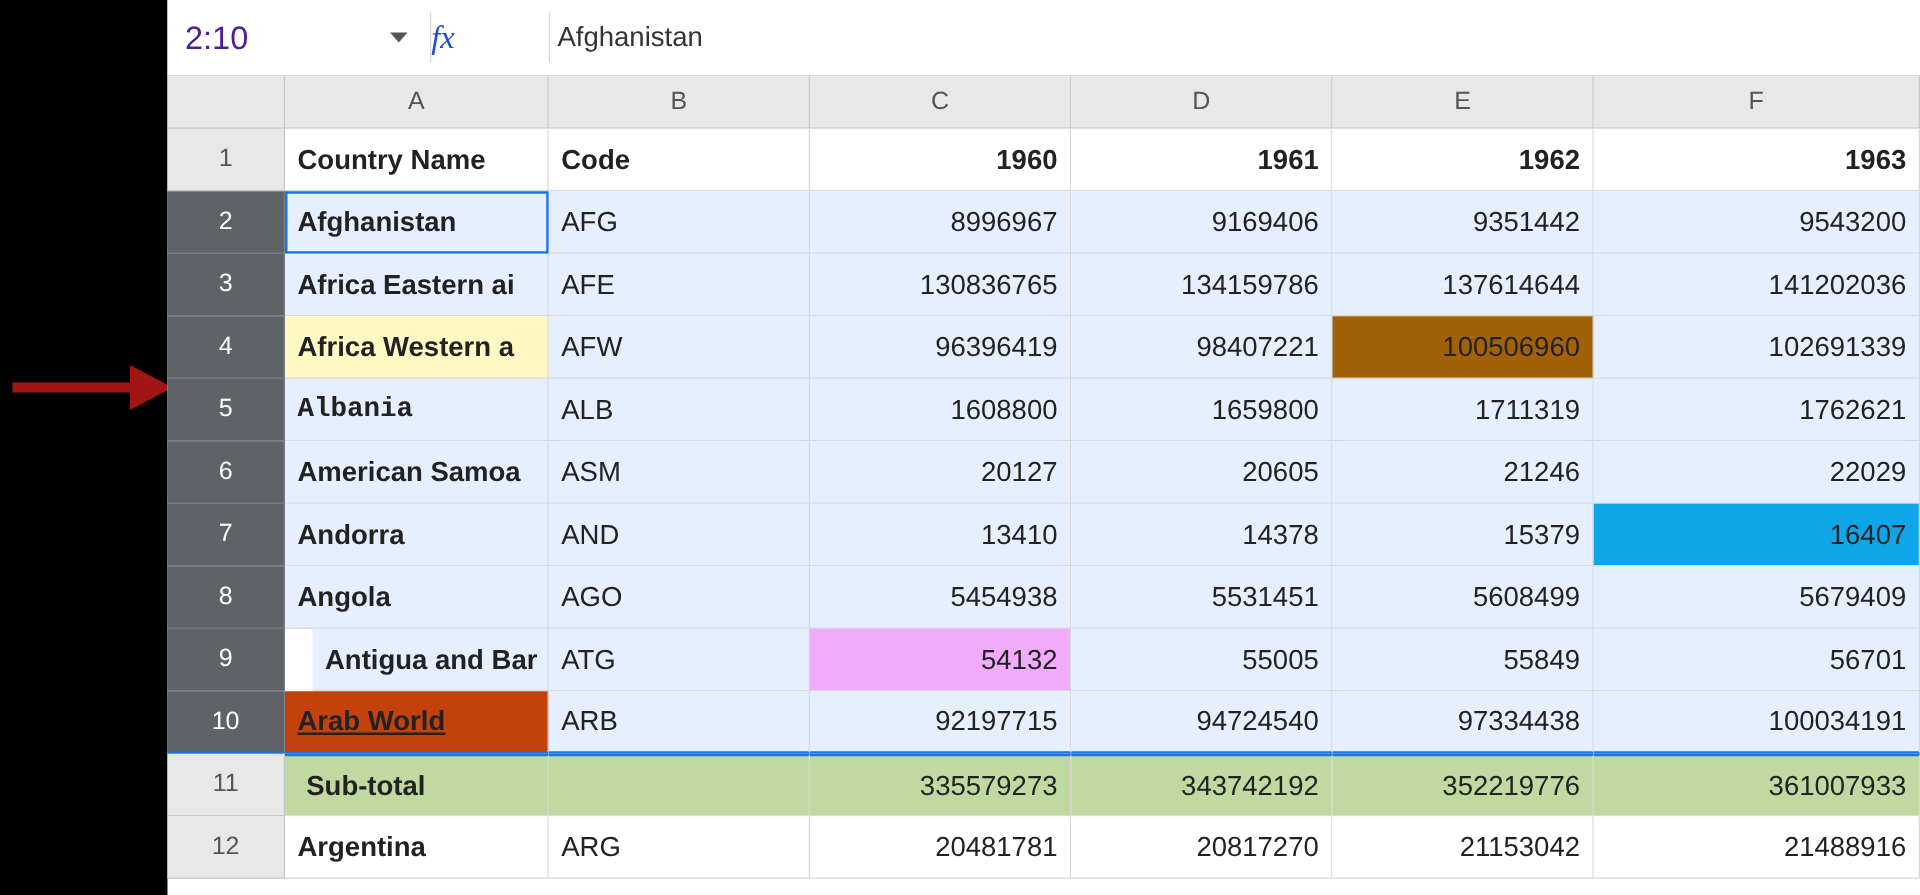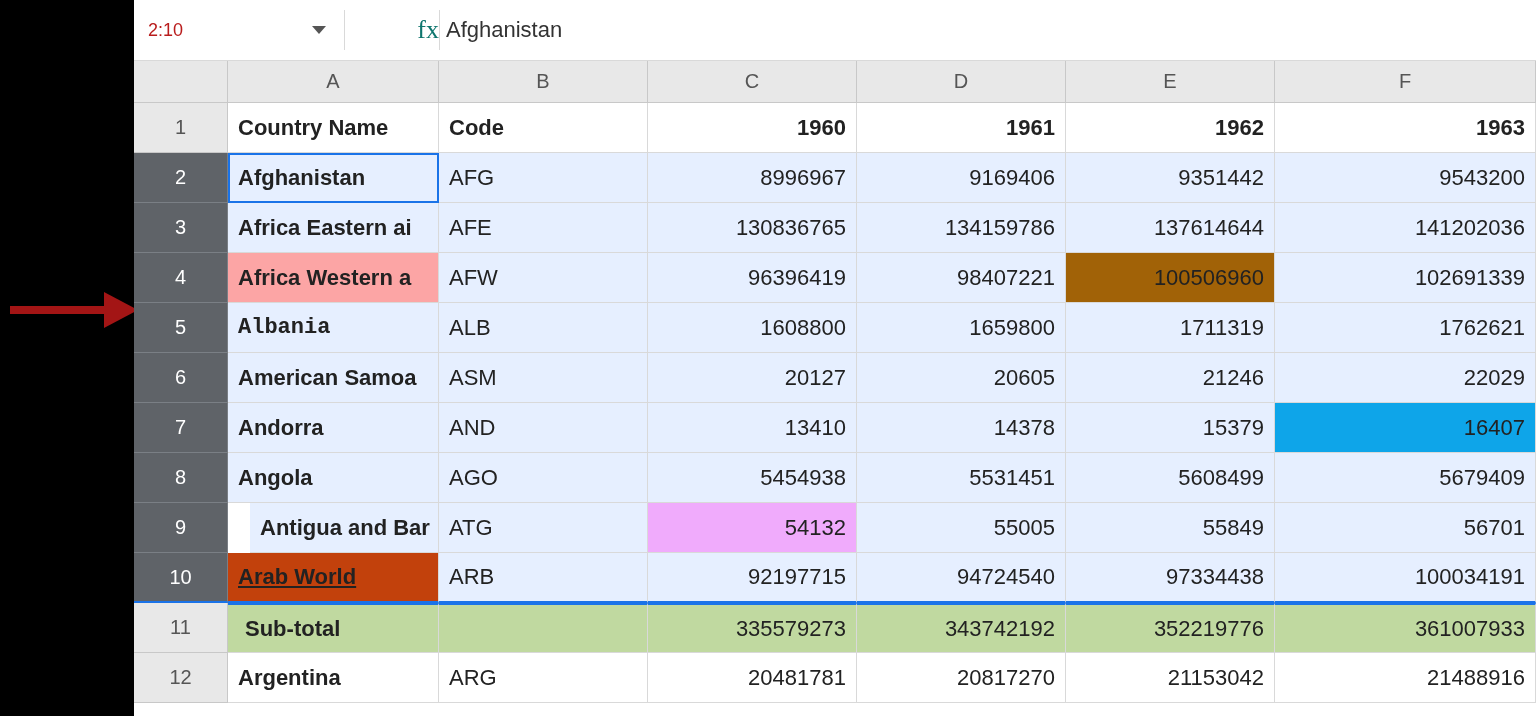--- a/index.html
+++ b/index.html
@@ -49,39 +49,40 @@
   }
   .namebox {
     width: 210px;
     height: 100%;
     display: flex;
     align-items: center;
     padding-left: 14px;
     box-sizing: border-box;
     position: relative;
   }
-  .namebox-text { font-size: 18px; color: #b91c1c; }
+  .namebox-text { font-size: 26px; color: #4c1d95; }
   .namebox-arrow {
     position: absolute;
     right: 18px;
     top: 26px;
     width: 0; height: 0;
     border-left: 7px solid transparent;
     border-right: 7px solid transparent;
     border-top: 8px solid #555;
   }
   .fbar-divider {
     width: 1px; height: 40px; background: #d9d9d9;
   }
   .fx {
     width: 94px;
-    text-align: right;
+    text-align: left;
+    font-style: italic;
     font-family: "Times New Roman", serif;
     font-size: 26px;
-    color: #0f766e;
+    color: #1d4ed8;
   }
   .formula-input {
     flex: 1;
     font-size: 22px;
     color: #333;
     padding-left: 6px;
   }
 
   
   .grid {
@@ -186,21 +187,21 @@
         <div class="cell num" style="background: rgb(230, 239, 255);">9351442</div>
         <div class="cell num" style="background: rgb(230, 239, 255);">9543200</div>
         <div class="rowhead sel">3</div>
         <div class="cell bold trunc __rowtag" style="background: rgb(230, 239, 255);">Africa Eastern ai</div>
         <div class="cell" style="background: rgb(230, 239, 255);">AFE</div>
         <div class="cell num" style="background: rgb(230, 239, 255);">130836765</div>
         <div class="cell num" style="background: rgb(230, 239, 255);">134159786</div>
         <div class="cell num" style="background: rgb(230, 239, 255);">137614644</div>
         <div class="cell num" style="background: rgb(230, 239, 255);">141202036</div>
         <div class="rowhead sel">4</div>
-        <div class="cell bold trunc __rowtag" style="background: #fca5a5;">Africa Western a</div>
+        <div class="cell bold trunc __rowtag" style="background: #fef9c3;">Africa Western a</div>
         <div class="cell" style="background: rgb(230, 239, 255);">AFW</div>
         <div class="cell num" style="background: rgb(230, 239, 255);">96396419</div>
         <div class="cell num" style="background: rgb(230, 239, 255);">98407221</div>
         <div class="cell num" style="background: #a16207;">100506960</div>
         <div class="cell num" style="background: rgb(230, 239, 255);">102691339</div>
         <div class="rowhead sel">5</div>
         <div class="cell bold trunc __rowtag" style="background: rgb(230, 239, 255); font-family: Liberation Mono, monospace;">Albania</div>
         <div class="cell" style="background: rgb(230, 239, 255);">ALB</div>
         <div class="cell num" style="background: rgb(230, 239, 255);">1608800</div>
         <div class="cell num" style="background: rgb(230, 239, 255);">1659800</div>

